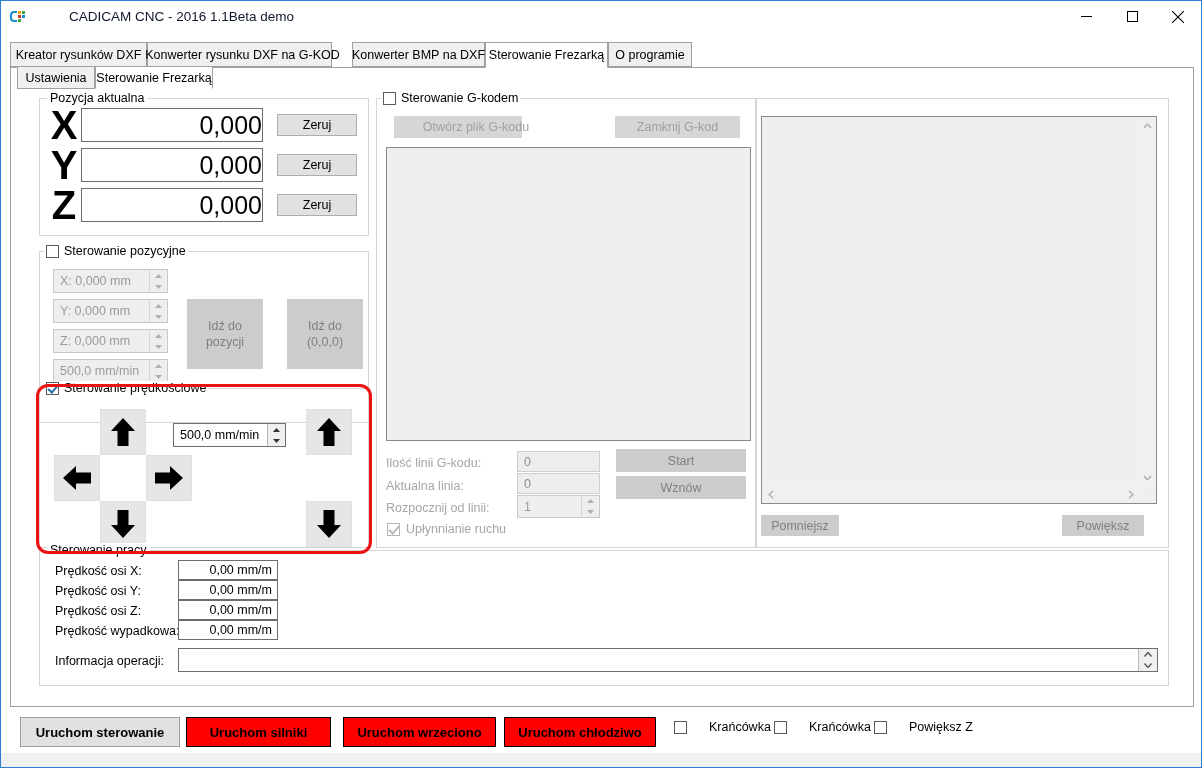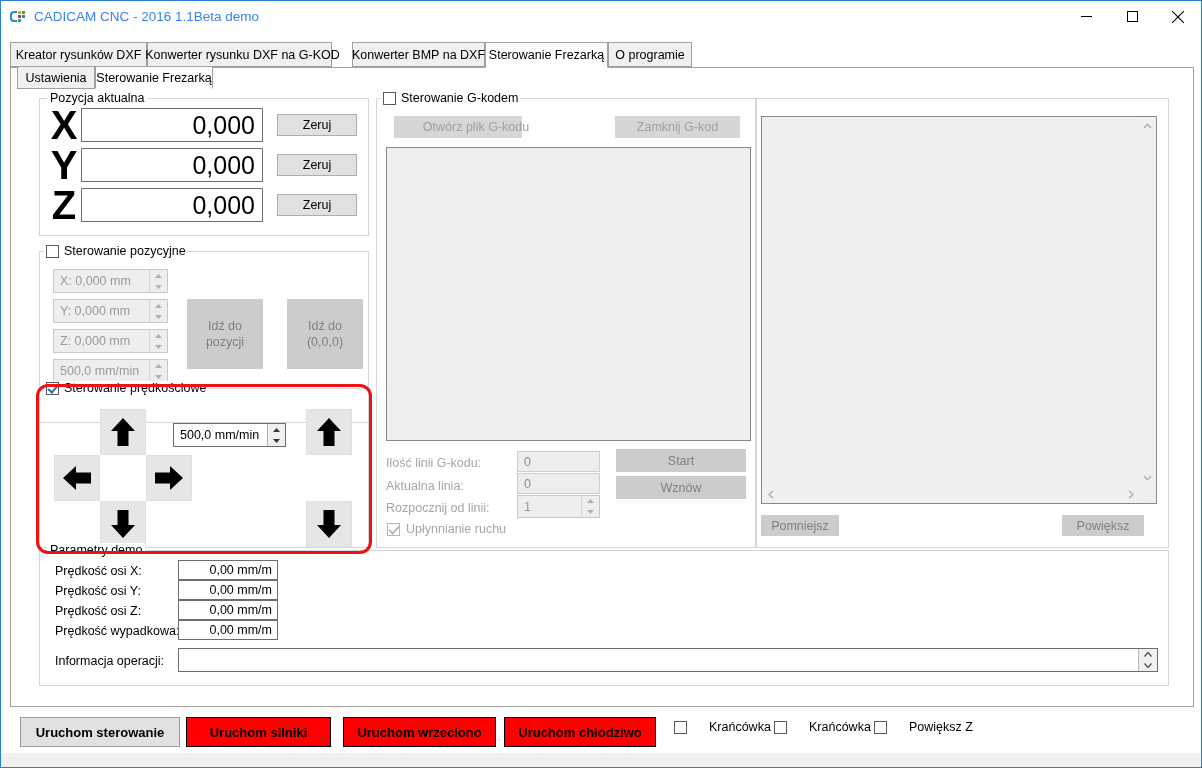--- a/index.html
+++ b/index.html
@@ -25,21 +25,21 @@
     width:16px;height:16px;margin-left:9px;margin-right:8px;
     position:relative;flex:none;
   }
   .app-icon .c1{position:absolute;left:0;top:2px;width:7px;height:11px;
     border:2px solid #1a8fd0;border-right:none;border-radius:4px 0 0 4px;box-sizing:border-box;}
   .app-icon .c2{position:absolute;left:8px;top:2px;width:3px;height:3px;background:#f0a000;}
   .app-icon .c3{position:absolute;left:12px;top:2px;width:3px;height:3px;background:#3fa93f;}
   .app-icon .c4{position:absolute;left:8px;top:6px;width:3px;height:3px;background:#d03030;}
   .app-icon .c5{position:absolute;left:12px;top:6px;width:3px;height:3px;background:#1a8fd0;}
   .app-icon .c6{position:absolute;left:8px;top:10px;width:3px;height:3px;background:#3fa93f;}
-  .title-text{font-size:13.5px;color:#3b82f6;white-space:nowrap;}
+  .title-text{font-size:13.5px;color:#0f172a;white-space:nowrap;margin-left:35px;}
   .win-btns{position:absolute;right:0;top:0;height:31px;display:flex;}
   .win-btn{width:46px;height:31px;display:flex;align-items:center;justify-content:center;
     cursor:default;}
   .win-btn svg{display:block;}
 
   
   .tabstrip{
     position:absolute;left:9px;top:41px;width:1184px;height:25px;
   }
   .tab{
@@ -92,21 +92,21 @@
   .axis-row{position:absolute;display:flex;align-items:center;}
   .axis-letter{
     font-family:"Liberation Sans", sans-serif;
     font-weight:bold;font-size:40px;line-height:30px;
     width:34px;text-align:center;color:#000;
   }
   .axis-field{
     width:182px;height:34px;box-sizing:border-box;
     border:1px solid #6d6d6d;background:#ffffff;
     display:flex;align-items:center;justify-content:flex-end;
-    padding-right:7px;font-size:25px;color:#000;letter-spacing:0px;
+    font-size:25px;color:#000;letter-spacing:0px;
   }
   .btn{
     box-sizing:border-box;border:1px solid #adadad;background:#e1e1e1;
     display:flex;align-items:center;justify-content:center;
     font-size:12.5px;color:#000;white-space:nowrap;cursor:default;
   }
   .btn.dis{color:#a0a0a0;background:#d6d6d6;border-color:#d6d6d6;}
   .btn.big{background:#cccccc;border:none;color:#808080;}
 
   
@@ -383,21 +383,21 @@
       <div class="arwbtn" style="left:266px;top:112px;">
         <svg width="26" height="30" viewBox="0 0 26 30">
             <path d="M13 29 L1 16 L7.5 16 L7.5 1 L18.5 1 L18.5 16 L25 16 Z" fill="#000"></path>
           </svg>
       </div>
     </div>
 
     <div class="redbox" style="left:25px;top:316px;width:336px;height:170px;"></div>
 
     <div class="gb" style="left:28px;top:482px;width:1130px;height:136px;">
-      <div class="gb-title">Parametry demo</div>
+      <div class="gb-title">Sterowanie pracy</div>
 
       <div class="lbl" style="left:15px;top:13px;">Prędkość osi X:</div>
       <div class="rofield" style="position:absolute;left:138px;top:9px;width:100px;height:20px;">0,00 mm/m</div>
 
       <div class="lbl" style="left:15px;top:33px;">Prędkość osi Y:</div>
       <div class="rofield" style="position:absolute;left:138px;top:29px;width:100px;height:20px;">0,00 mm/m</div>
 
       <div class="lbl" style="left:15px;top:53px;">Prędkość osi Z:</div>
       <div class="rofield" style="position:absolute;left:138px;top:49px;width:100px;height:20px;">0,00 mm/m</div>
 

